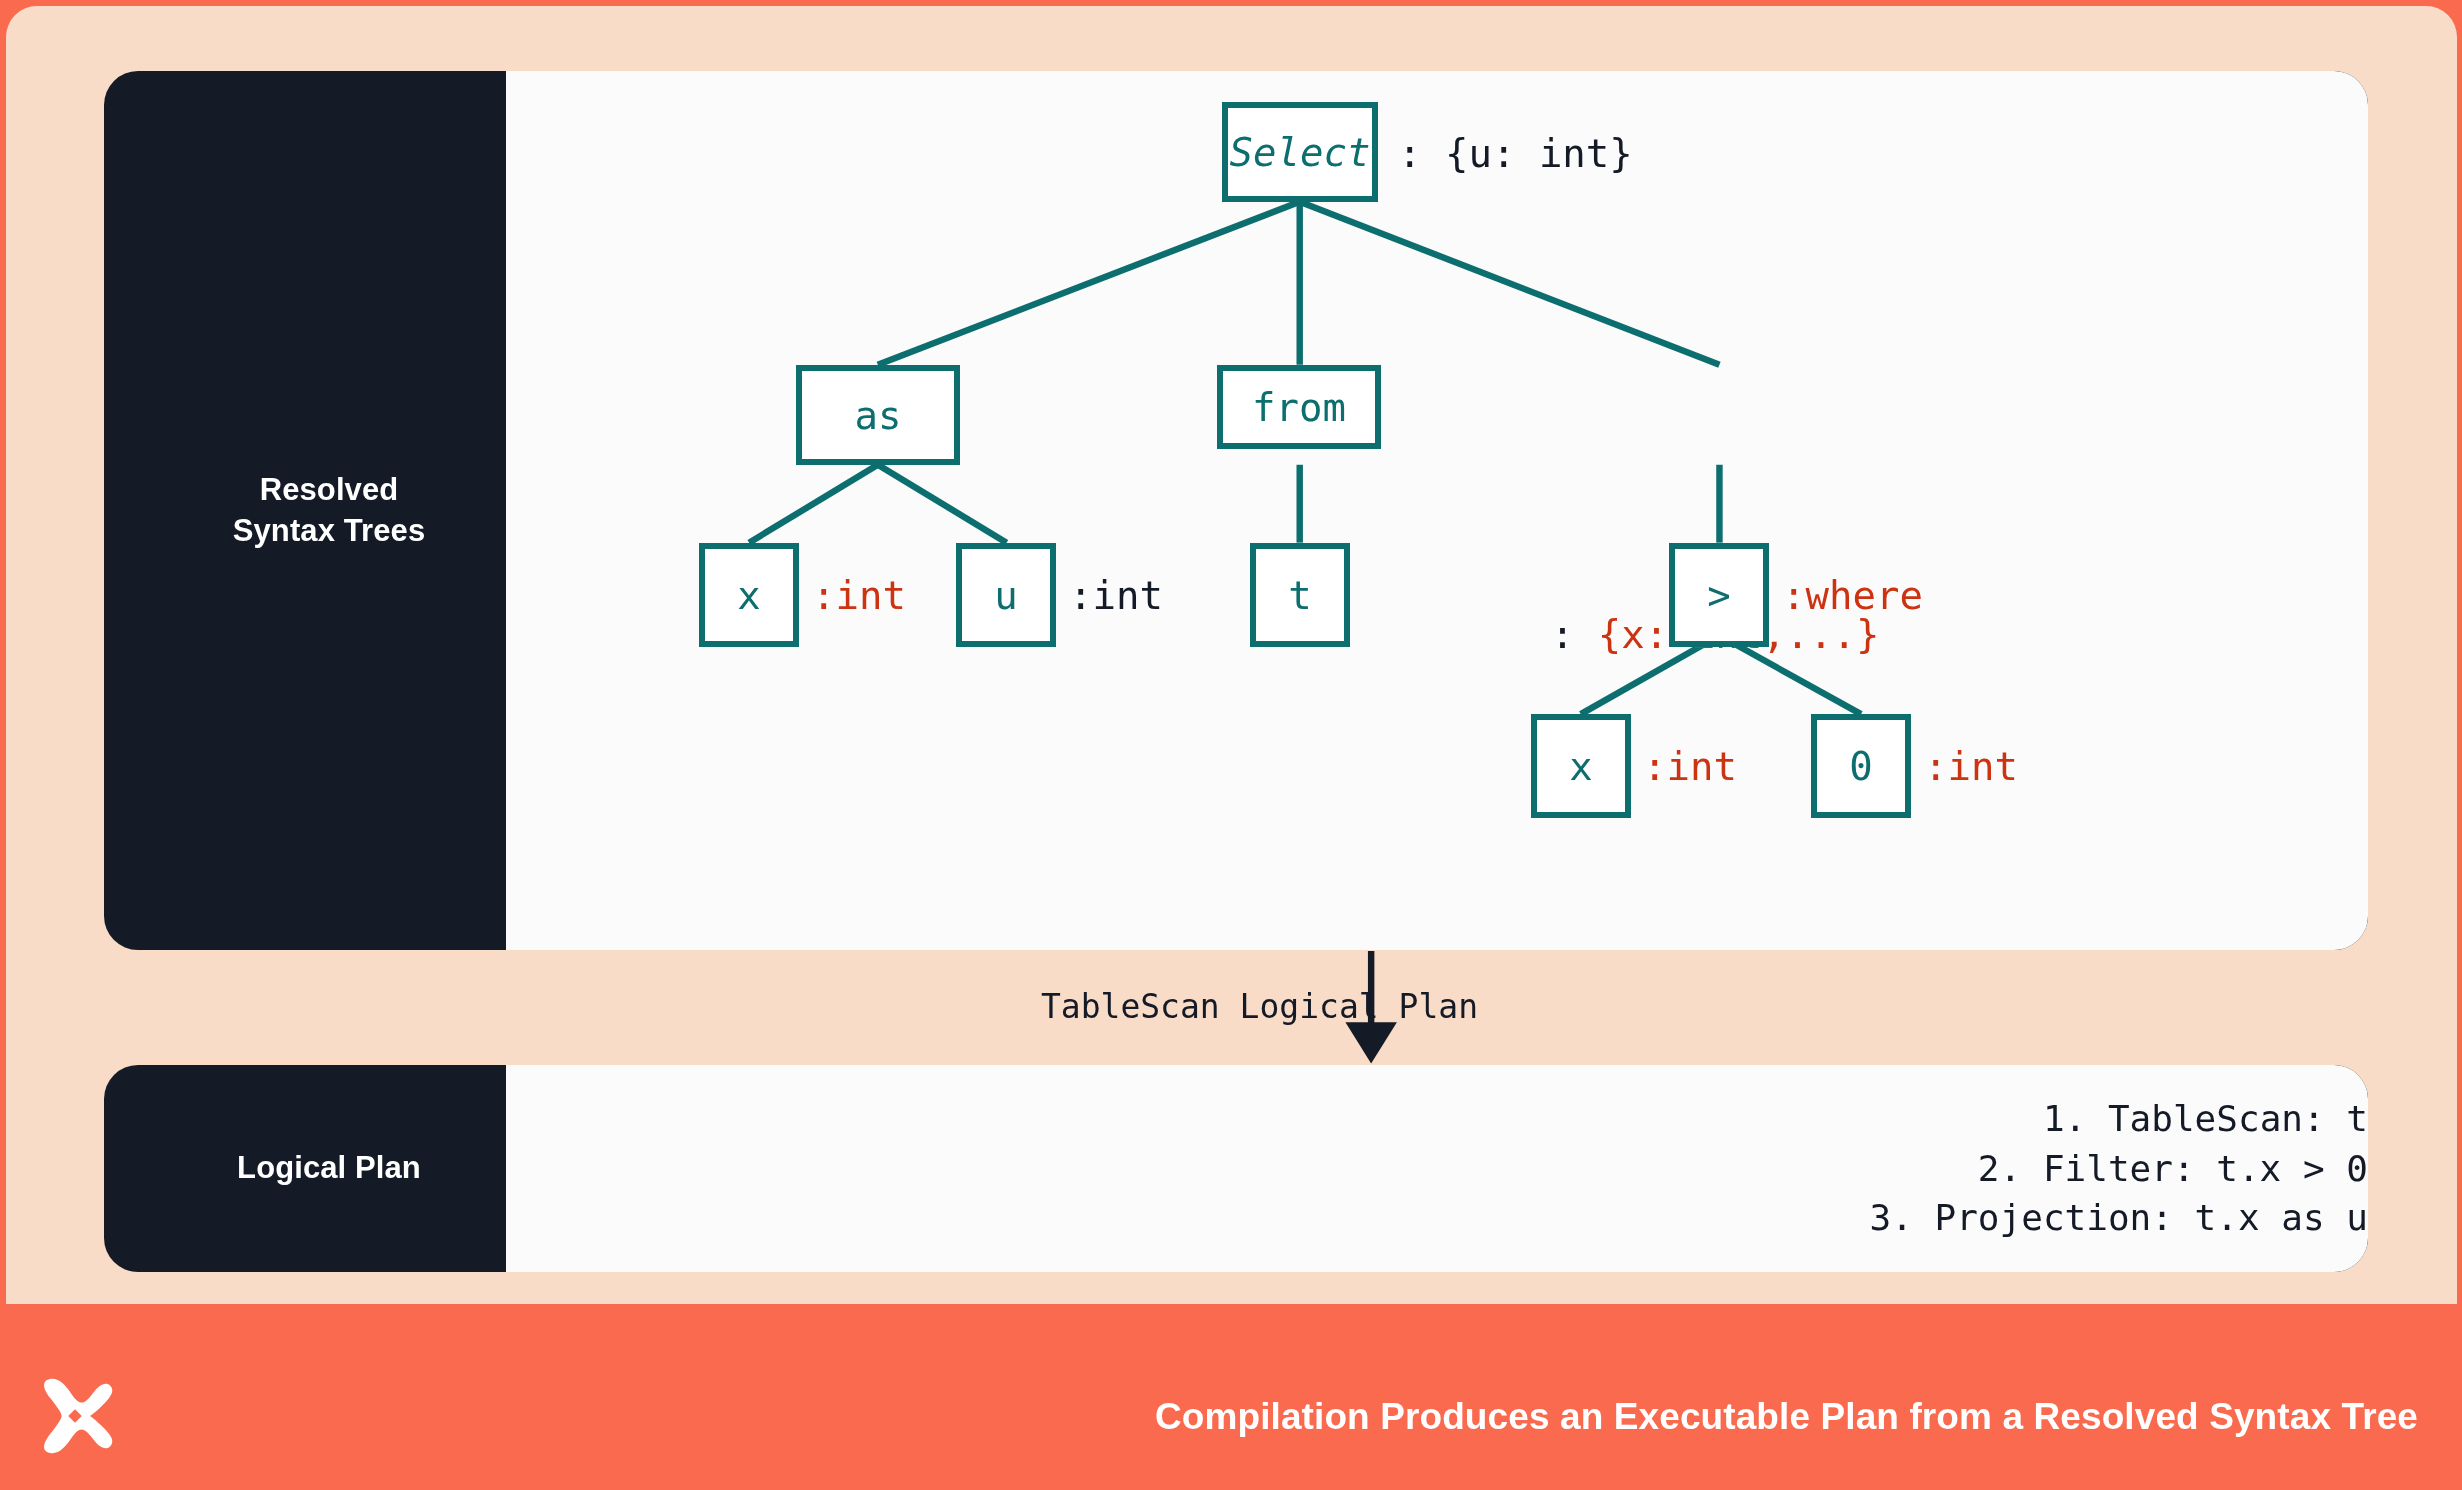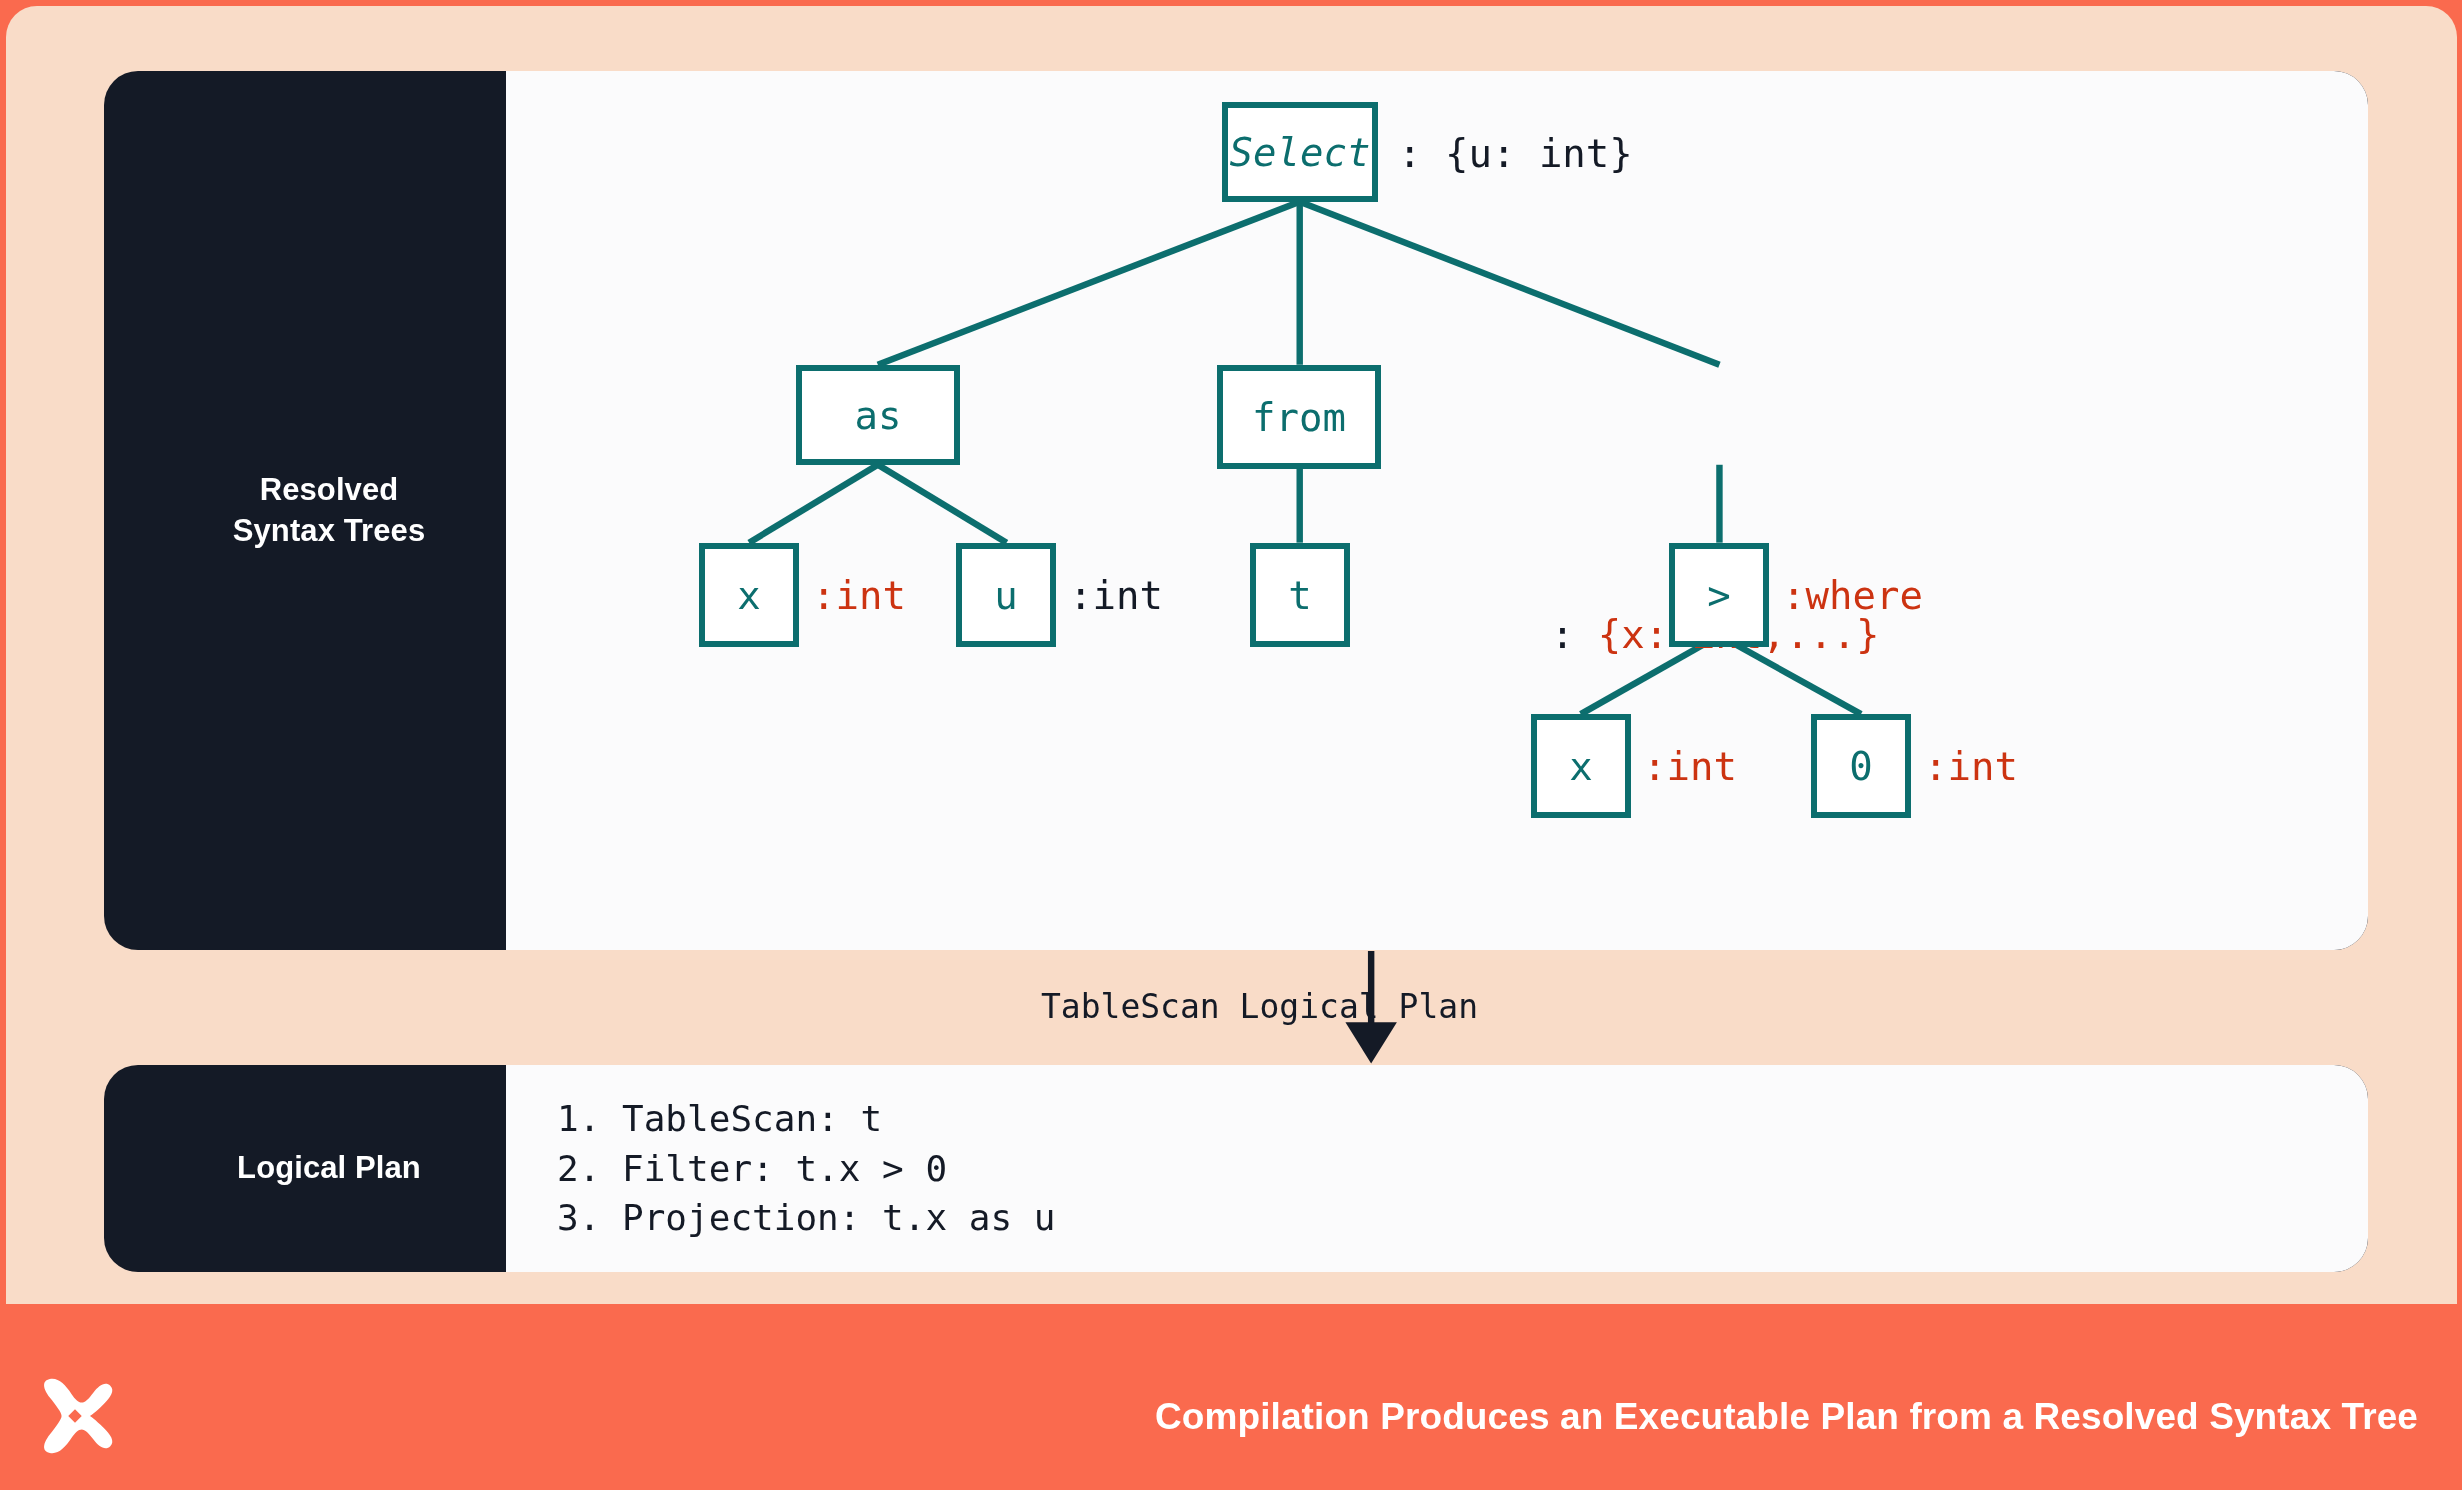--- a/index.html
+++ b/index.html
@@ -131,20 +131,21 @@
     width: 2264px;
     height: 207px;
   }
   #lp-panel .panel-label { width: 402px; font-size: 31px; }
   #lp-panel .panel-body {
     border-radius: 0 31px 31px 0;
     display: flex;
     flex-direction: column;
     justify-content: center;
     padding-left: 51px;
+    text-align: right;
   }
   .plan-line {
     font-family: "DejaVu Sans Mono", "Liberation Mono", monospace;
     font-size: 36px;
     line-height: 1.38;
     color: #141A26;
     white-space: pre;
   }
 
   
@@ -217,21 +218,21 @@
 
       <div class="node" style="left:716px; top:31px; width:156px; height:100px;font-style:italic;">
         <span>Select</span>
       </div>
       <div class="annot dark" style="left:892px; top:63px;">: {u: int}</div>
 
       <div class="node" style="left:290px; top:294px; width:164px; height:100px;">
         <span>as</span>
       </div>
 
-      <div class="node" style="left:711px; top:294px; width:164px; height:104px;">
+      <div class="node" style="left:711px; top:294px; width:164px; height:84px;">
         <span>from</span>
       </div>
 
 
       <div class="node" style="left:193px; top:472px; width:100px; height:104px;">
         <span>x</span>
       </div>
       <div class="annot red" style="left:306px; top:505px;">:int</div>
 
       <div class="node" style="left:450px; top:472px; width:100px; height:104px;">

